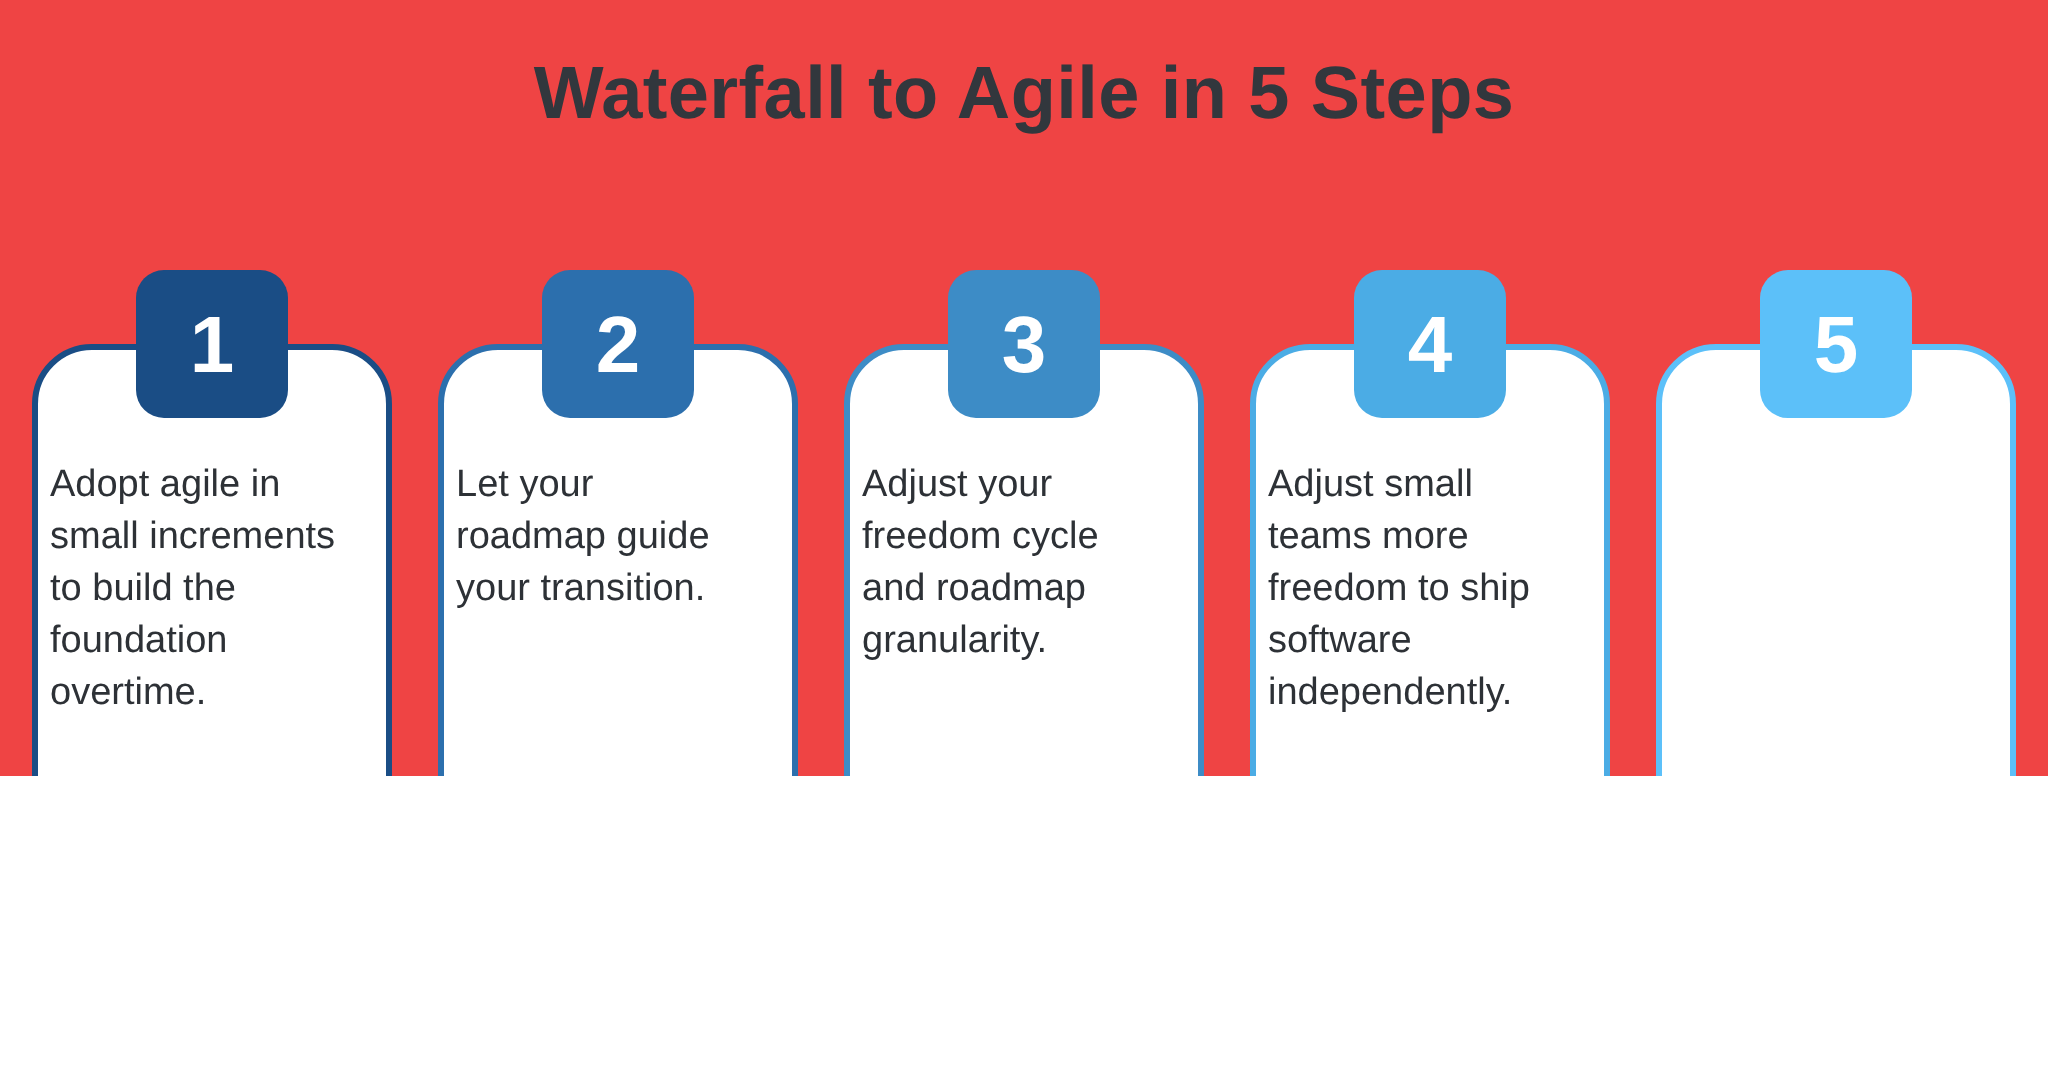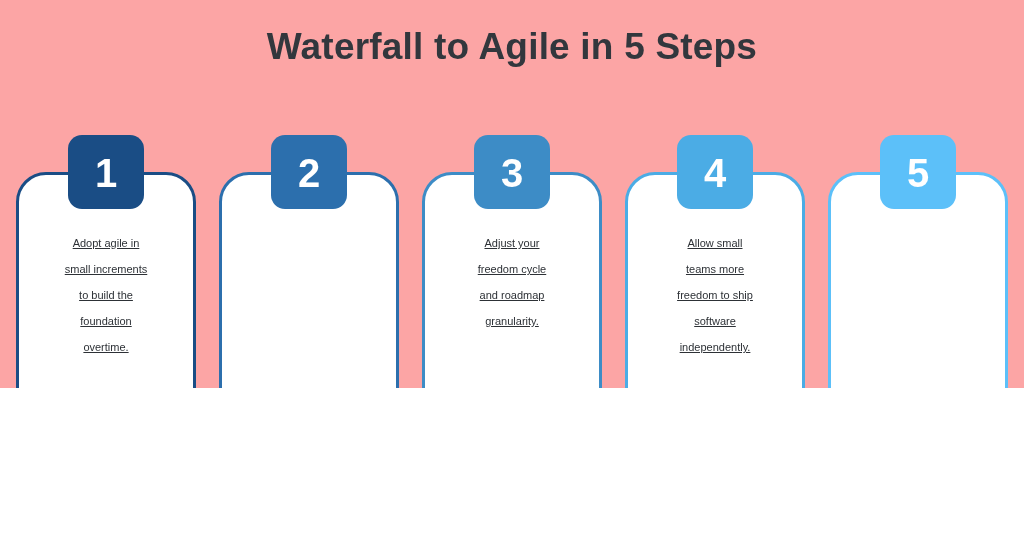--- a/index.html
+++ b/index.html
@@ -5,21 +5,21 @@
   html, body {
     margin: 0;
     padding: 0;
     background: #ffffff;
     font-family: "Liberation Sans", sans-serif;
   }
   .page {
     position: relative;
     width: 1024px;
     height: 388px;
-    background: #fca5a5;
+    background: #ef4444;
     overflow: hidden;
   }
   .title {
     margin: 24px 0 0 0;
     text-align: center;
     font-size: 37px;
     line-height: 46px;
     font-weight: 800;
     letter-spacing: 0.2px;
     color: var(--title-color, #32373D);
@@ -54,27 +54,25 @@
   }
   .badge-number {
     color: #ffffff;
     font-size: 40px;
     font-weight: 700;
     line-height: 1;
     padding-top: 2px;
   }
   .card-text {
     margin: 55px 6px 0 6px;
-    text-align: center;
-    font-size: 11px;
+    font-size: 19px;
     line-height: 26px;
     font-weight: 500;
     color: var(--body-color, #2D3136);
     white-space: pre-line;
-    text-decoration: underline;
   }
 </style>
 </head>
 <body>
 
 <div class="page">
   <h1 class="title">Waterfall to Agile in 5 Steps</h1>
 
   <div class="cards">
 
@@ -86,37 +84,40 @@
 small increments
 to build the
 foundation
 overtime.</p>
     </div>
 
     <div class="card" style="--step-color: #2C6FAD;">
       <div class="badge">
         <span class="badge-number">2</span>
       </div>
+      <p class="card-text">Let your
+roadmap guide
+your transition.</p>
     </div>
 
     <div class="card" style="--step-color: #3D8CC6;">
       <div class="badge">
         <span class="badge-number">3</span>
       </div>
       <p class="card-text">Adjust your
 freedom cycle
 and roadmap
 granularity.</p>
     </div>
 
     <div class="card" style="--step-color: #4BACE5;">
       <div class="badge">
         <span class="badge-number">4</span>
       </div>
-      <p class="card-text">Allow small
+      <p class="card-text">Adjust small
 teams more
 freedom to ship
 software
 independently.</p>
     </div>
 
     <div class="card" style="--step-color: #5CC0F9;">
       <div class="badge">
         <span class="badge-number">5</span>
       </div>

